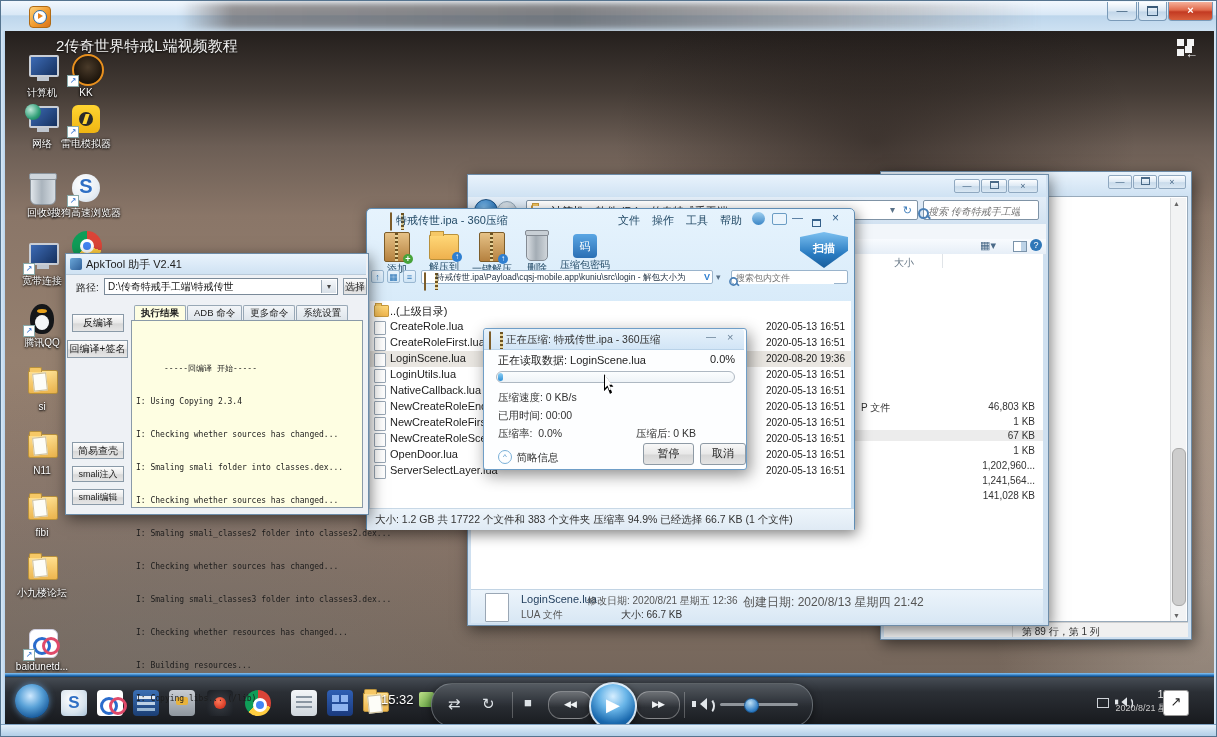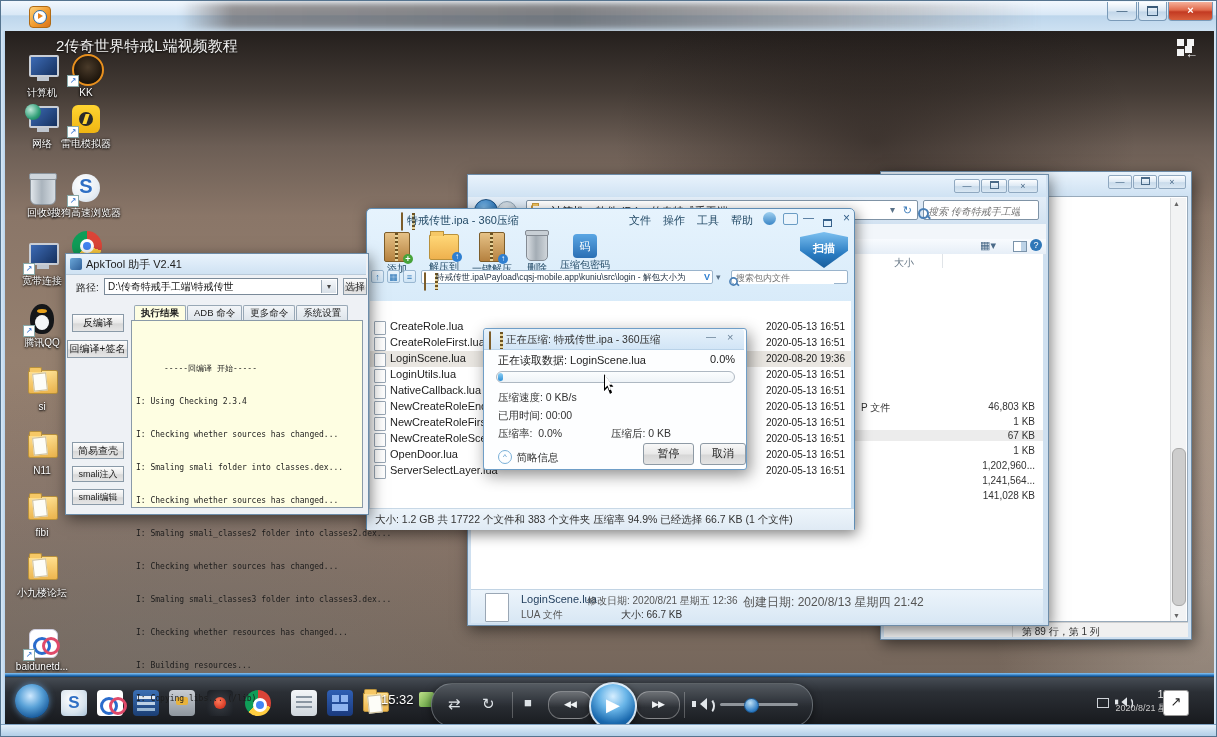--- a/index.html
+++ b/index.html
@@ -365,21 +365,21 @@
         <div class="abs" style="left:50px;top:3px;font-size:11px;color:#1e3b5a;">LoginScene.lua</div>
         <div class="abs" style="left:116px;top:4px;font-size:10px;color:#555;">修改日期: 2020/8/21 星期五 12:36</div>
         <div class="abs" style="left:272px;top:4px;font-size:12px;color:#555;">创建日期: 2020/8/13 星期四 21:42</div>
         <div class="abs" style="left:50px;top:18px;font-size:10px;color:#555;">LUA 文件</div>
         <div class="abs" style="left:118px;top:18px;font-size:10px;color:#333;margin-left:32px;">大小: 66.7 KB</div>
       </div>
     </div>
 
     <div class="w7 zip-chrome" id="zipwin" style="z-index:4;border-color:#5f8db4;border-radius:5px 5px 0 0;">
 
-      <div class="abs" style="left:15px;top:0;width:487px;height:22px;padding-left:12px;">
+      <div class="abs" style="left:4px;top:0;width:487px;height:22px;padding-left:12px;">
         <span class="abs zipic" style="left:7px;top:4px;width:12px;height:14px;"></span>
         <span class="abs" style="left:25px;top:4px;font-size:11px;color:#234a66;">特戒传世.ipa - 360压缩</span>
         <span class="abs zipmenu" style="left:247px;top:4px;">文件</span>
         <span class="abs zipmenu" style="left:281px;top:4px;">操作</span>
         <span class="abs zipmenu" style="left:315px;top:4px;">工具</span>
         <span class="abs zipmenu" style="left:349px;top:4px;">帮助</span>
         <span class="abs" style="left:381px;top:3px;width:13px;height:13px;border-radius:50%;background:linear-gradient(180deg,#9fd0f0,#3a85c6);"></span>
         <span class="abs" style="left:401px;top:4px;width:13px;height:10px;border:1px solid #6a9cc4;border-radius:2px;background:#eaf4fc;"></span>
         <span class="abs" style="left:421px;top:2px;color:#35608a;font-size:11px;">—</span>
         <span class="abs" style="left:441px;top:4px;"><span class="maxg2" style="border-color:#35608a;border-top-color:#35608a;"></span></span>
@@ -427,20 +427,24 @@
         </div>
         <span class="abs" style="left:349px;top:3px;color:#5a7288;font-size:9px;">▾</span>
         <div class="abs" style="left:364px;top:1px;width:117px;height:14px;background:#fff;border:1px solid #9ab4cc;border-radius:2px;box-sizing:border-box;">
           <input style="position: absolute; left: 2px; top: 1px; width: 96px; height: 10px; border: none; outline: none; font-size: 9px; color: rgb(153, 153, 153); font-family: &quot;Liberation Sans&quot;, sans-serif;" placeholder="搜索包内文件">
           <span class="abs mag" style="right:4px;top:2px;transform:scale(.8);"></span>
         </div>
       </div>
 
 
       <div class="abs" style="left:3px;top:92px;width:481px;height:207px;background:#fff;">
+        <div class="zrow abs" style="left:0;top:2px;">
+            <span class="ic fold"></span>
+            <span class="nm">..(上级目录)</span>
+          </div>
         <div class="zrow abs" style="left:0;top:18px;">
             <span class="ic page"></span>
             <span class="nm">CreateRole.lua</span>
             <span class="dt">2020-05-13 16:51</span>
           </div>
         <div class="zrow abs" style="left:0;top:34px;">
             <span class="ic page"></span>
             <span class="nm">CreateRoleFirst.lua</span>
             <span class="dt">2020-05-13 16:51</span>
           </div>
@@ -505,21 +509,21 @@
       <div class="abs" style="left:68px;top:48px;">
         <span class="tab active">执行结果</span><span class="tab">ADB 命令</span><span class="tab">更多命令</span><span class="tab">系统设置</span><span class="tab">关于</span>
       </div>
       <div class="abs gbtn" style="left:6px;top:60px;width:52px;height:18px;line-height:16px;">反编译</div>
       <div class="abs gbtn" style="left:1px;top:86px;width:61px;height:18px;line-height:16px;">回编译+签名</div>
       <div class="abs gbtn" style="left:6px;top:188px;width:52px;height:17px;line-height:15px;">简易查壳</div>
       <div class="abs gbtn" style="left:6px;top:212px;width:52px;height:16px;line-height:14px;font-size:9px;">smali注入</div>
       <div class="abs gbtn" style="left:6px;top:235px;width:52px;height:16px;line-height:14px;font-size:9px;">smali编辑</div>
       <div class="abs" id="apk-log" style="left:65px;top:66px;width:232px;height:188px;background:#fefee2;border:1px solid #8a9aa8;box-sizing:border-box;padding:20px 4px;">
         <div style="padding-left:28px;">-----回编译 开始-----</div>
-        <div>I: Using Checking 2.3.4</div>
+        <div>I: Using Copying 2.3.4</div>
         <div>I: Checking whether sources has changed...</div>
         <div>I: Smaling smali folder into classes.dex...</div>
         <div>I: Checking whether sources has changed...</div>
         <div>I: Smaling smali_classes2 folder into classes2.dex...</div>
         <div>I: Checking whether sources has changed...</div>
         <div>I: Smaling smali_classes3 folder into classes3.dex...</div>
         <div>I: Checking whether resources has changed...</div>
         <div>I: Building resources...</div>
         <div>I: Copying libs... (/lib)</div>
         <div>I: Building apk file...</div>
@@ -534,21 +538,21 @@
         <span class="abs" style="left:243px;top:2px;color:#6a8298;font-size:11px;">×</span>
       </div>
       <div class="abs" style="left:14px;top:24px;font-size:11px;color:#222;">正在读取数据: LoginScene.lua</div>
       <div class="abs" style="left:226px;top:24px;font-size:11px;color:#222;">0.0%</div>
       <div class="abs" style="left:12px;top:42px;width:239px;height:12px;border:1px solid #aeb8c2;border-radius:6px;background:linear-gradient(180deg,#fbfdfe,#eef3f7);box-sizing:border-box;">
         <div style="position:absolute;left:1px;top:1px;width:5px;height:8px;border-radius:4px;background:linear-gradient(180deg,#8ed0f5,#2e8fd6);"></div>
       </div>
       <div class="abs plabel" style="left:14px;top:62px;"><span>压缩速度:</span> <span>0 KB/s</span></div>
       <div class="abs plabel" style="left:14px;top:80px;"><span>已用时间:</span> <span>00:00</span></div>
       <div class="abs plabel" style="left:14px;top:98px;"><span>压缩率:</span>&nbsp;&nbsp;<span>0.0%</span></div>
-      <div class="abs plabel" style="left:127px;top:98px;"><span>压缩后:</span> <span>0 KB</span></div>
+      <div class="abs plabel" style="left:152px;top:98px;"><span>压缩后:</span> <span>0 KB</span></div>
       <div class="abs" style="left:14px;top:118px;">
         <span style="display:inline-block;width:12px;height:12px;border-radius:50%;border:1px solid #7ab0d8;color:#4a90c8;font-size:8px;text-align:center;line-height:11px;vertical-align:middle;">^</span>
         <span class="plabel">简略信息</span>
       </div>
       <div class="abs pbtn" style="left:159px;top:114px;width:49px;height:20px;">暂停</div>
       <div class="abs pbtn" style="left:216px;top:114px;width:44px;height:20px;">取消</div>
     </div>
 
     <div id="seek"></div>
     <div id="tbar">

